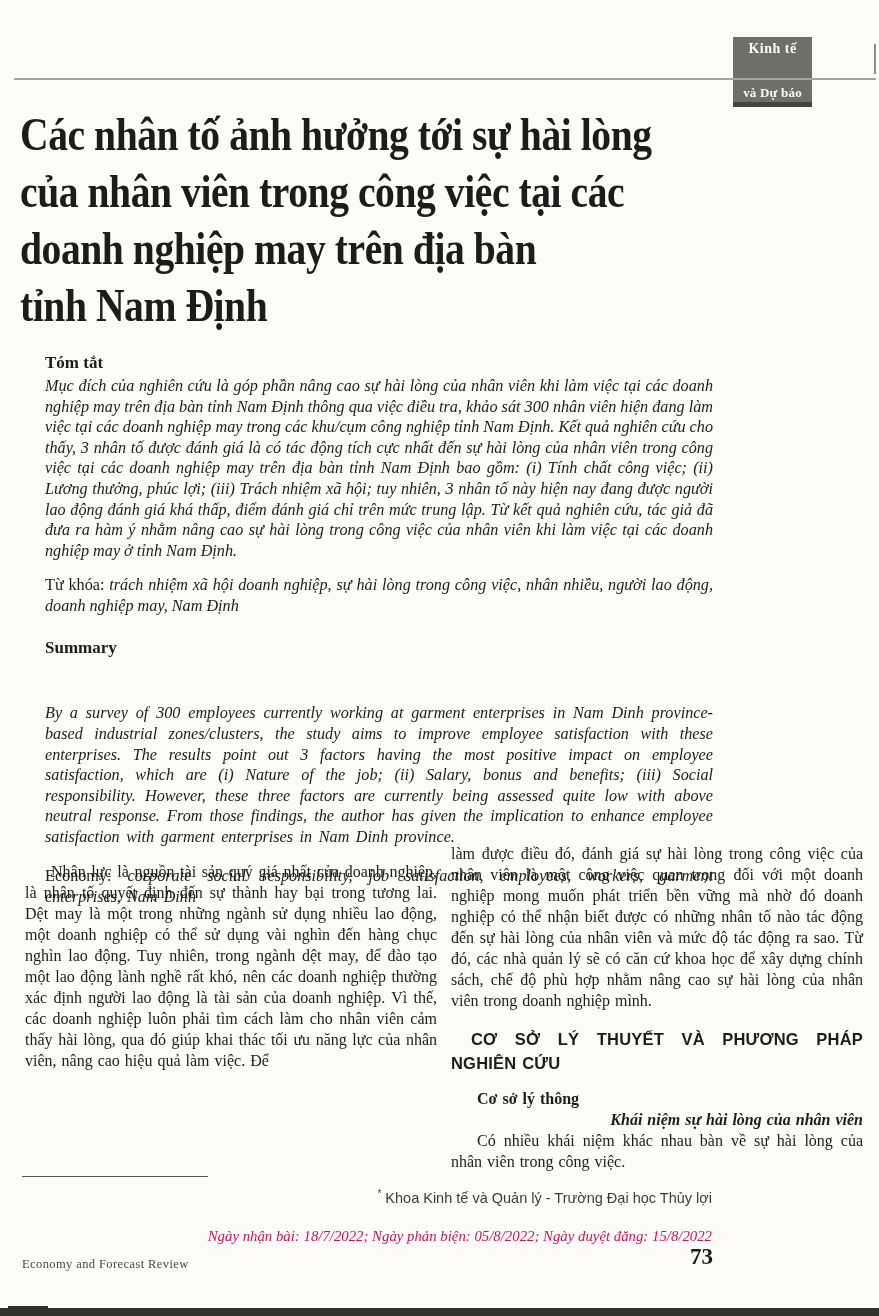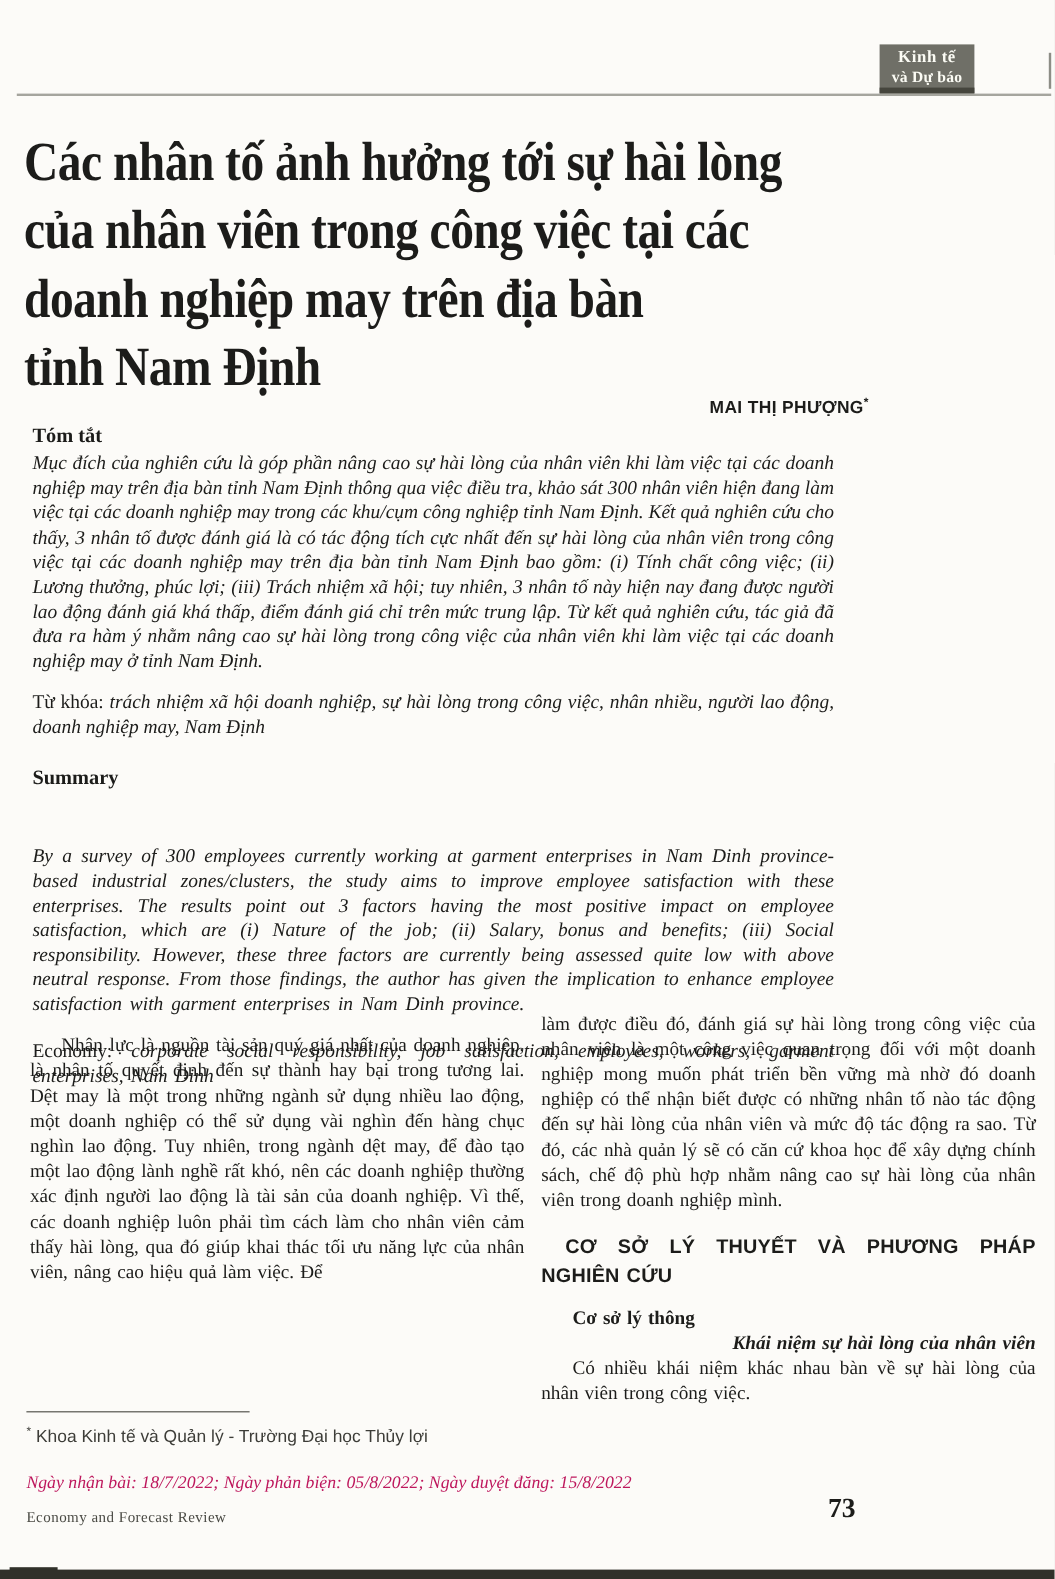--- a/index.html
+++ b/index.html
@@ -15,40 +15,40 @@
   
   .badge{
     position:absolute;left:733px;top:37px;width:79px;
     background:#6f6f67;
     border-bottom:5px solid #0c4a6e;
     text-align:center;
     padding:4px 2px 2px 2px;
     box-sizing:border-box;
   }
   .badge-l1{font:700 14px/15px "Liberation Serif",serif;color:#fbfbf4;letter-spacing:.5px;}
-  .badge-l2{font:700 13px/15px "Liberation Serif",serif;color:#fbfbf4;letter-spacing:.2px;}
+  .badge-l2{font:700 13px/15px "Liberation Serif",serif;color:#fbfbf4;letter-spacing:.2px;margin-top:29px;}
   .topline{position:absolute;left:14px;top:78px;width:862px;height:2px;background:#a5a59e;}
   .edge-tick{position:absolute;left:874px;top:44px;width:2px;height:30px;background:#8d8d86;}
   
   .title{
     position:absolute;left:20px;top:106px;width:980px;
     font:700 46px/57px "Liberation Serif",serif;
     letter-spacing:-0.5px;
     transform:scaleX(.86);transform-origin:left top;
   }
   .title-line{white-space:nowrap;}
   .author{
     position:absolute;left:300px;top:327px;width:424px;
     text-align:right;
     font:700 14.5px/18px "Liberation Sans",sans-serif;
     letter-spacing:.3px;
   }
   .author sup{font-size:10px;}
   
-  .abstract{position:absolute;left:27px;top:352px;width:668px;}
+  .abstract{position:absolute;left:45px;top:352px;width:668px;}
   .sec-label{font:700 17px/22px "Liberation Serif",serif;margin:0 0 2px 0;}
   .abs-text{
     font:italic 400 16.2px/20.6px "Liberation Serif",serif;
     text-align:justify;margin:0;
   }
   .kw-line{
     font:italic 400 16.2px/21px "Liberation Serif",serif;
     text-align:justify;margin:14px 0 0 0;
   }
   .kw-line b{font-style:normal;font-weight:400;}
@@ -70,21 +70,21 @@
     font:700 16.5px/24px "Liberation Sans",sans-serif;
     letter-spacing:.2px;text-indent:20px;margin:16px 0 0 0;
     text-align:justify;text-align-last:left;
   }
   .body-p{margin:18px 0 0 0;text-indent:26px;}
   .body-p-first{margin:0;text-indent:0;}
   .h-sub{font:700 16px/21px "Liberation Serif",serif;text-indent:26px;margin:13px 0 0 0;text-align:left;}
   .h-subsub{font:italic 700 16px/21px "Liberation Serif",serif;text-indent:26px;margin:0;text-align:right;}
   .body-p-last{margin:0;text-indent:26px;}
   
-  .footnote{position:absolute;left:22px;top:1176px;width:690px;}
+  .footnote{position:absolute;left:22px;top:1176px;width:690px;text-align:right;}
   .fn-rule{width:186px;height:1px;background:#55554f;margin:0 0 7px 0;}
   .fn-aff{font:400 14.5px/19px "Liberation Sans",sans-serif;color:#3d3d38;margin:0;}
   .fn-aff sup{font-size:10px;}
   .fn-dates{font:italic 400 14.8px/20px "Liberation Serif",serif;color:#be185d;margin:18px 0 0 0;}
   
   .journal-en{
     position:absolute;left:22px;top:1256px;
     font:400 12.5px/16px "Liberation Serif",serif;
     color:#4a4a44;letter-spacing:.4px;
   }
@@ -107,21 +107,20 @@
   <div class="topline"></div>
   <div class="edge-tick"></div>
 
   <div class="title">
     <div class="title-line">Các nhân tố ảnh hưởng tới sự hài lòng</div>
     <div class="title-line">của nhân viên trong công việc tại các</div>
     <div class="title-line">doanh nghiệp may trên địa bàn</div>
     <div class="title-line">tỉnh Nam Định</div>
   </div>
 
-  <div class="author"><span>MAI THỊ PHƯỢNG</span><sup>*</sup></div>
 
   <div class="abstract">
     <p class="sec-label">Tóm tắt</p>
     <p class="abs-text">Mục đích của nghiên cứu là góp phần nâng cao sự hài lòng của nhân viên khi làm việc tại các doanh nghiệp may trên địa bàn tỉnh Nam Định thông qua việc điều tra, khảo sát 300 nhân viên hiện đang làm việc tại các doanh nghiệp may trong các khu/cụm công nghiệp tỉnh Nam Định. Kết quả nghiên cứu cho thấy, 3 nhân tố được đánh giá là có tác động tích cực nhất đến sự hài lòng của nhân viên trong công việc tại các doanh nghiệp may trên địa bàn tỉnh Nam Định bao gồm: (i) Tính chất công việc; (ii) Lương thưởng, phúc lợi; (iii) Trách nhiệm xã hội; tuy nhiên, 3 nhân tố này hiện nay đang được người lao động đánh giá khá thấp, điểm đánh giá chỉ trên mức trung lập. Từ kết quả nghiên cứu, tác giả đã đưa ra hàm ý nhằm nâng cao sự hài lòng trong công việc của nhân viên khi làm việc tại các doanh nghiệp may ở tỉnh Nam Định.</p>
     <p class="kw-line"><b>Từ khóa:</b> <span>trách nhiệm xã hội doanh nghiệp, sự hài lòng trong công việc, nhân nhiều, người lao động, doanh nghiệp may, Nam Định</span></p>
 
     <p class="sec-label summary-label">Summary</p>
     <p class="abs-text sum-text">By a survey of 300 employees currently working at garment enterprises in Nam Dinh province-based industrial zones/clusters, the study aims to improve employee satisfaction with these enterprises. The results point out 3 factors having the most positive impact on employee satisfaction, which are (i) Nature of the job; (ii) Salary, bonus and benefits; (iii) Social responsibility. However, these three factors are currently being assessed quite low with above neutral response. From those findings, the author has given the implication to enhance employee satisfaction with garment enterprises in Nam Dinh province.</p>
     <p class="kw-line kw-en"><b>Economy:</b> <span>corporate social responsibility, job satisfaction, employees, workers, garment enterprises, Nam Dinh</span></p>
   </div>

